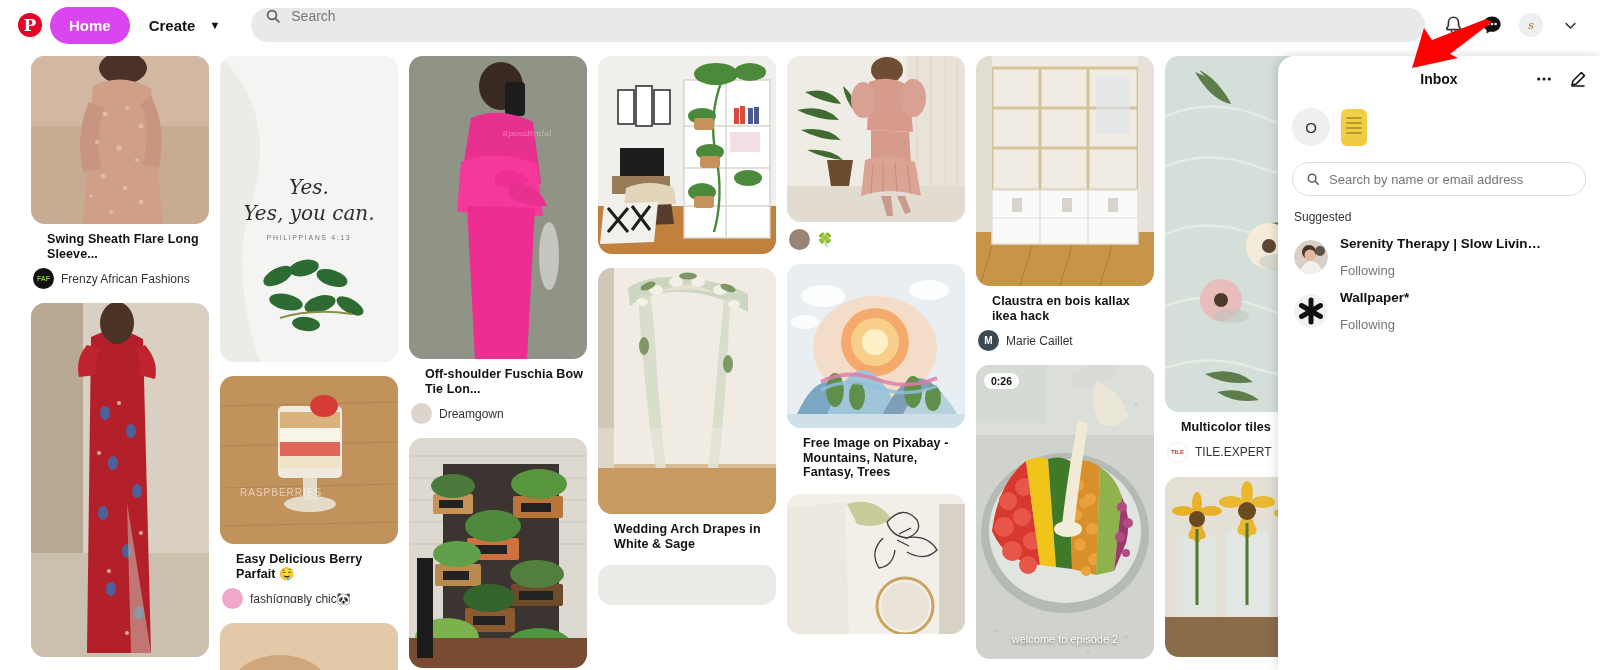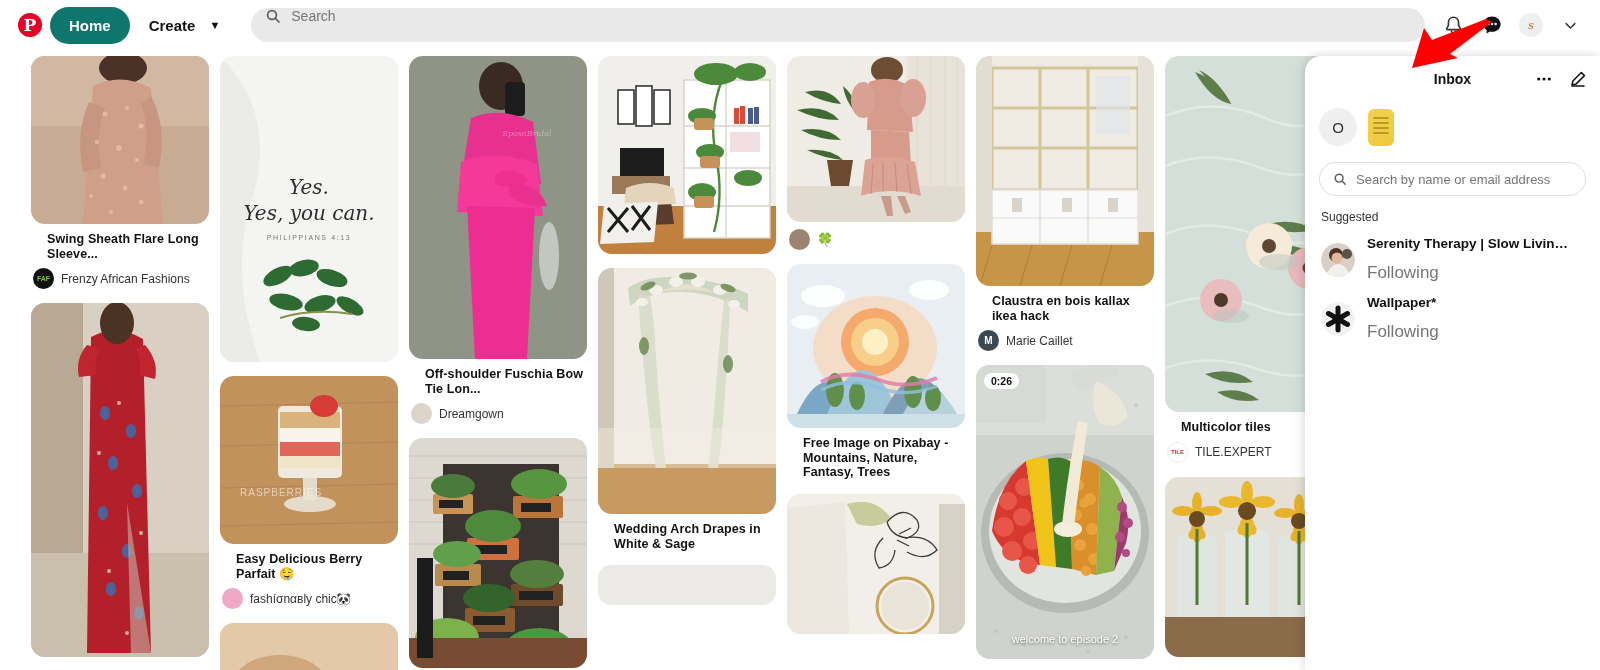--- a/index.html
+++ b/index.html
@@ -23,21 +23,21 @@
   .pin-logo {
     width: 24px; height: 24px; border-radius: 50%;
     background: #e60023;
     display: flex; align-items: center; justify-content: center;
     color: #fff; font-weight: bold; font-size: 17px;
     font-family: "DejaVu Serif", serif;
     margin: 0 8px 0 6px;
     flex: none;
   }
   .home-btn {
-    background: #0f766e; color: #fff;
+    background: #d946ef; color: #fff;
     font-size: 15px; font-weight: bold;
     padding: 11px 19px; border-radius: 22px;
     border: none; cursor: pointer;
     line-height: 1;
   }
   .create-btn {
     display: flex; align-items: center; gap: 14px;
     font-size: 15px; font-weight: bold; color: #111;
     padding: 11px 15px; border-radius: 22px;
     background: transparent; border: none; cursor: pointer;
@@ -117,21 +117,21 @@
   }
   .vid-cap {
     position: absolute; bottom: 14px; left: 0; right: 0;
     text-align: center; color: #fff; font-size: 11px;
     text-shadow: 0 1px 3px rgba(0,0,0,.5);
   }
 
   
   .inbox {
     position: absolute; top: 56px; right: 0;
-    width: 295px; height: 614px;
+    width: 322px; height: 614px;
     background: #fff;
     border-top-left-radius: 16px;
     box-shadow: -2px 0 12px rgba(0,0,0,.10), 0 -1px 8px rgba(0,0,0,.06);
     z-index: 40;
   }
   .inbox-head {
     position: relative; height: 46px;
     display: flex; align-items: center; justify-content: center;
   }
   .inbox-title { font-size: 14px; font-weight: bold; color: #111; }
@@ -179,21 +179,21 @@
   .sugg-av {
     width: 34px; height: 34px; border-radius: 50%; flex: none;
     overflow: hidden; position: relative;
     display: flex; align-items: center; justify-content: center;
   }
   .sugg-name {
     font-size: 13.5px; font-weight: bold; color: #111;
     white-space: nowrap; overflow: hidden; text-overflow: ellipsis;
     max-width: 205px;
   }
-  .sugg-sub { font-size: 17px; color: #767676; margin-top: 12px; }
+  .sugg-sub { font-size: 13px; color: #767676; margin-top: 12px; }
 
   
   .arrow { position: absolute; left: 1404px; top: 18px; z-index: 60; pointer-events: none; }
 
   
   .img { width: 100%; display: block; position: relative; }
 </style>
 </head>
 <body>
 

